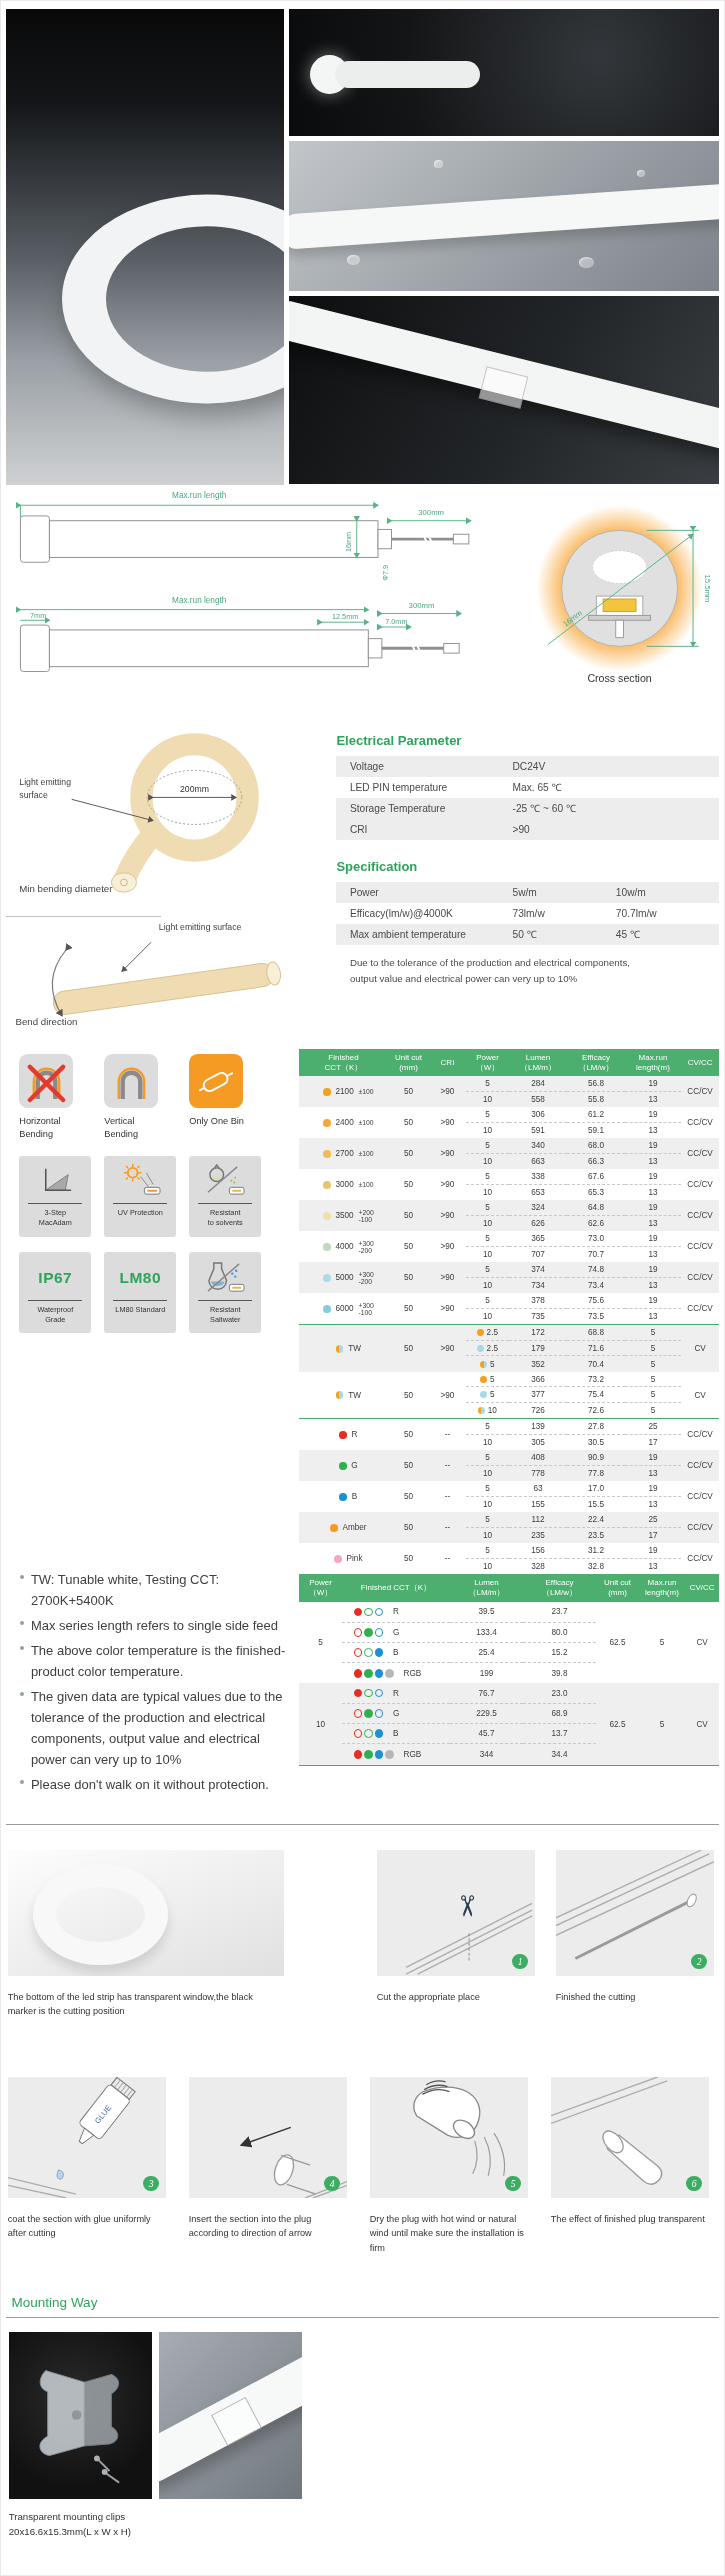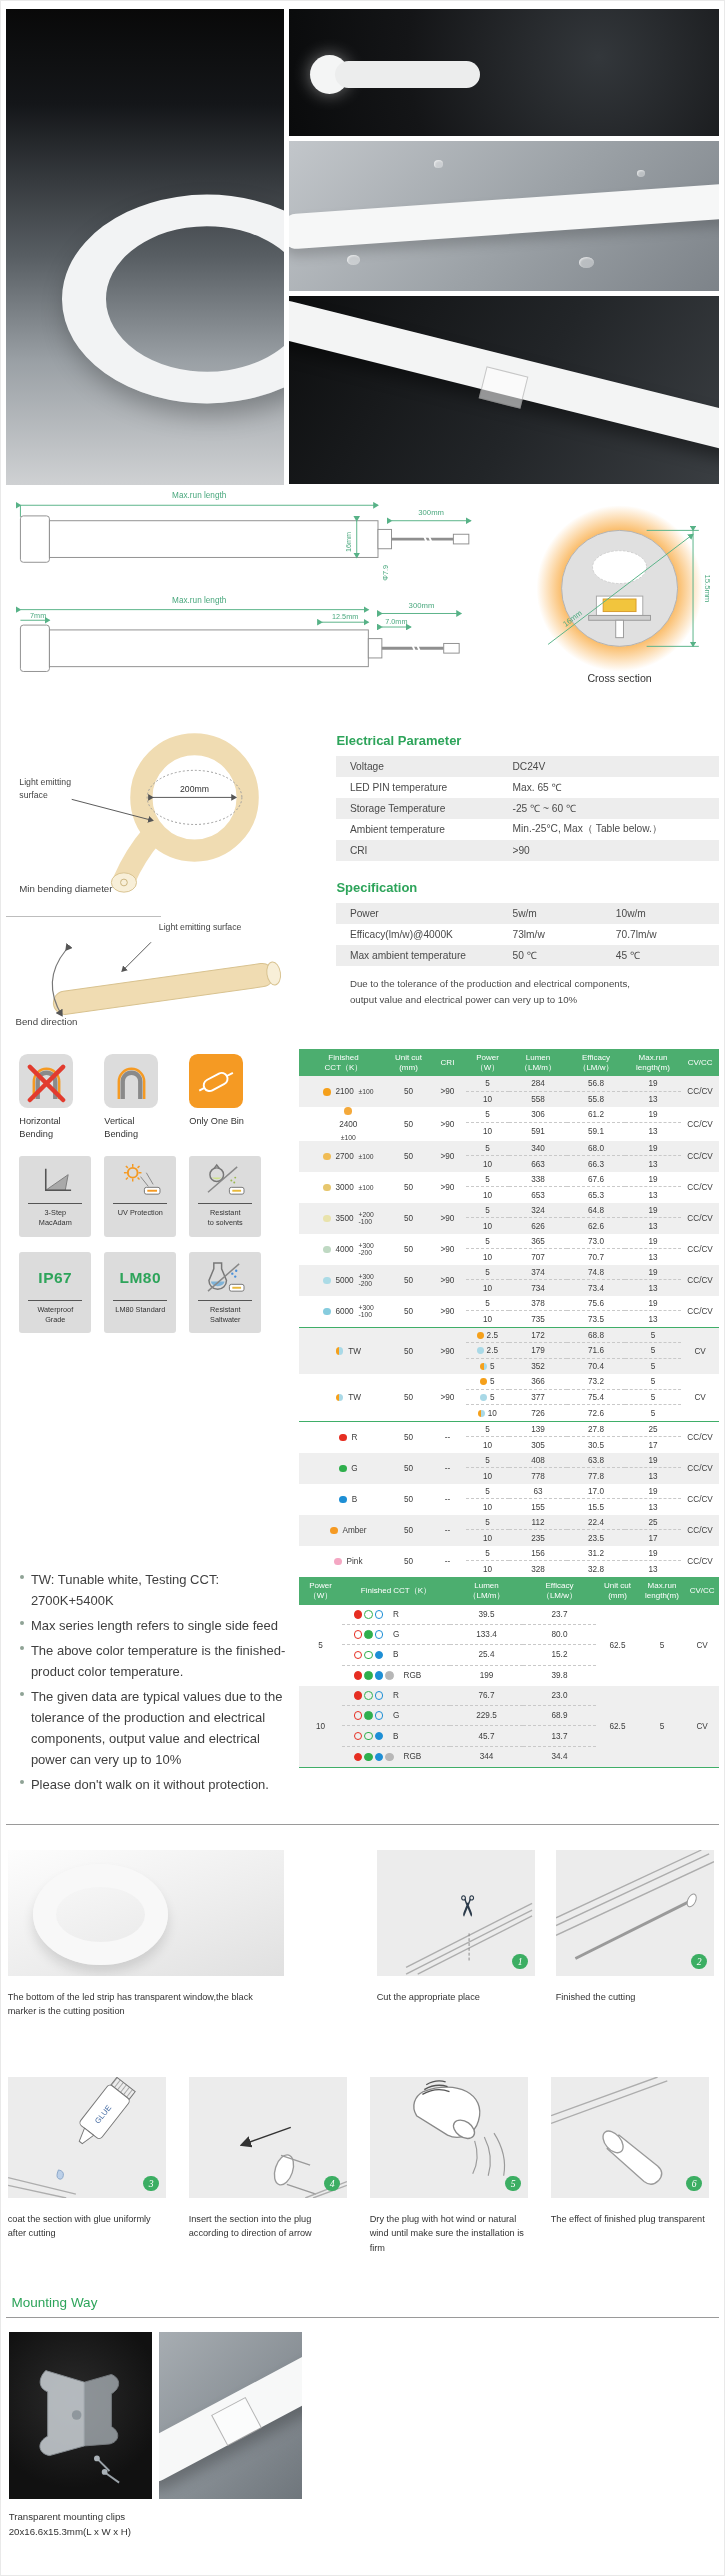--- a/index.html
+++ b/index.html
@@ -246,24 +246,20 @@
             <div class="spec-value">DC24V</div>
           </div>
           <div class="spec-row">
             <div class="spec-label">LED PIN temperature</div>
             <div class="spec-value">Max. 65 ℃</div>
           </div>
           <div class="spec-row shade">
             <div class="spec-label">Storage Temperature</div>
             <div class="spec-value">-25 ℃ ~ 60 ℃</div>
           </div>
-          <div class="spec-row">
-            <div class="spec-label">Ambient temperature</div>
-            <div class="spec-value">Min.-25°C, Max（ Table below.）</div>
-          </div>
           <div class="spec-row shade">
             <div class="spec-label">CRI</div>
             <div class="spec-value">&gt;90</div>
           </div>
         </div>
       <div class="sec-title" style="margin-top:19.3px;">Specification</div>
       <div class="spec-table">
           <div class="spec-row shade">
             <div class="spec-label">Power</div>
             <div class="spec-v">5w/m</div>
@@ -458,21 +454,21 @@
               <div class="mt-cell mt-sub dash" style="grid-area: 1 / 7;">19</div>
               <div class="mt-cell mt-sub" style="grid-area: 2 / 4;">
                 <span>10</span>
               </div>
               <div class="mt-cell mt-sub" style="grid-area: 2 / 5;">558</div>
               <div class="mt-cell mt-sub" style="grid-area: 2 / 6;">55.8</div>
               <div class="mt-cell mt-sub" style="grid-area: 2 / 7;">13</div>
               <div class="mt-cell" style="grid-area: 1 / 8 / span 2;">CC/CV</div>
             </div>
             <div class="mt-group" style="grid-template-rows: repeat(2, 1fr);">
-              <div class="mt-cell mt-first" style="grid-area: 1 / 1 / span 2; flex-direction: column;">
+              <div class="mt-cell mt-first" style="grid-area: 1 / 1 / span 2;">
                 <span class="dot" style="background: rgb(244, 169, 59);"></span>
                 <span class="cct-name">2400</span>
                 <span class="cct-tol">±100</span>
               </div>
               <div class="mt-cell" style="grid-area: 1 / 2 / span 2;">50</div>
               <div class="mt-cell" style="grid-area: 1 / 3 / span 2;">&gt;90</div>
               <div class="mt-cell mt-sub dash" style="grid-area: 1 / 4;">
                 <span>5</span>
               </div>
               <div class="mt-cell mt-sub dash" style="grid-area: 1 / 5;">306</div>
@@ -707,21 +703,21 @@
               <div class="mt-cell mt-first" style="grid-area: 1 / 1 / span 2;">
                 <span class="dot" style="background: rgb(47, 175, 77);"></span>
                 <span class="cct-name">G</span>
               </div>
               <div class="mt-cell" style="grid-area: 1 / 2 / span 2;">50</div>
               <div class="mt-cell" style="grid-area: 1 / 3 / span 2;">--</div>
               <div class="mt-cell mt-sub dash" style="grid-area: 1 / 4;">
                 <span>5</span>
               </div>
               <div class="mt-cell mt-sub dash" style="grid-area: 1 / 5;">408</div>
-              <div class="mt-cell mt-sub dash" style="grid-area: 1 / 6;">63.8</div>
+              <div class="mt-cell mt-sub dash" style="grid-area: 1 / 6;">90.9</div>
               <div class="mt-cell mt-sub dash" style="grid-area: 1 / 7;">19</div>
               <div class="mt-cell mt-sub" style="grid-area: 2 / 4;">
                 <span>10</span>
               </div>
               <div class="mt-cell mt-sub" style="grid-area: 2 / 5;">778</div>
               <div class="mt-cell mt-sub" style="grid-area: 2 / 6;">77.8</div>
               <div class="mt-cell mt-sub" style="grid-area: 2 / 7;">13</div>
               <div class="mt-cell" style="grid-area: 1 / 8 / span 2;">CC/CV</div>
             </div>
             <div class="mt-group" style="grid-template-rows: repeat(2, 1fr);">

